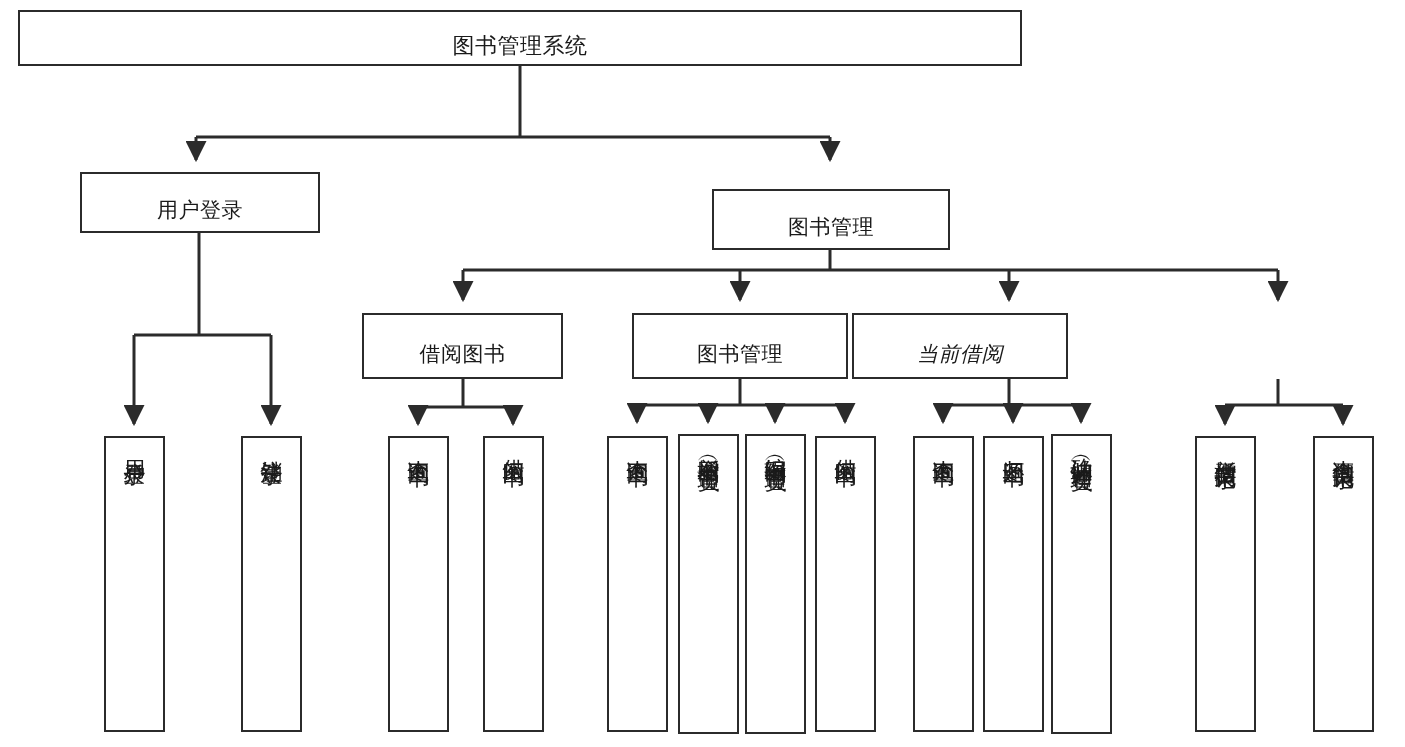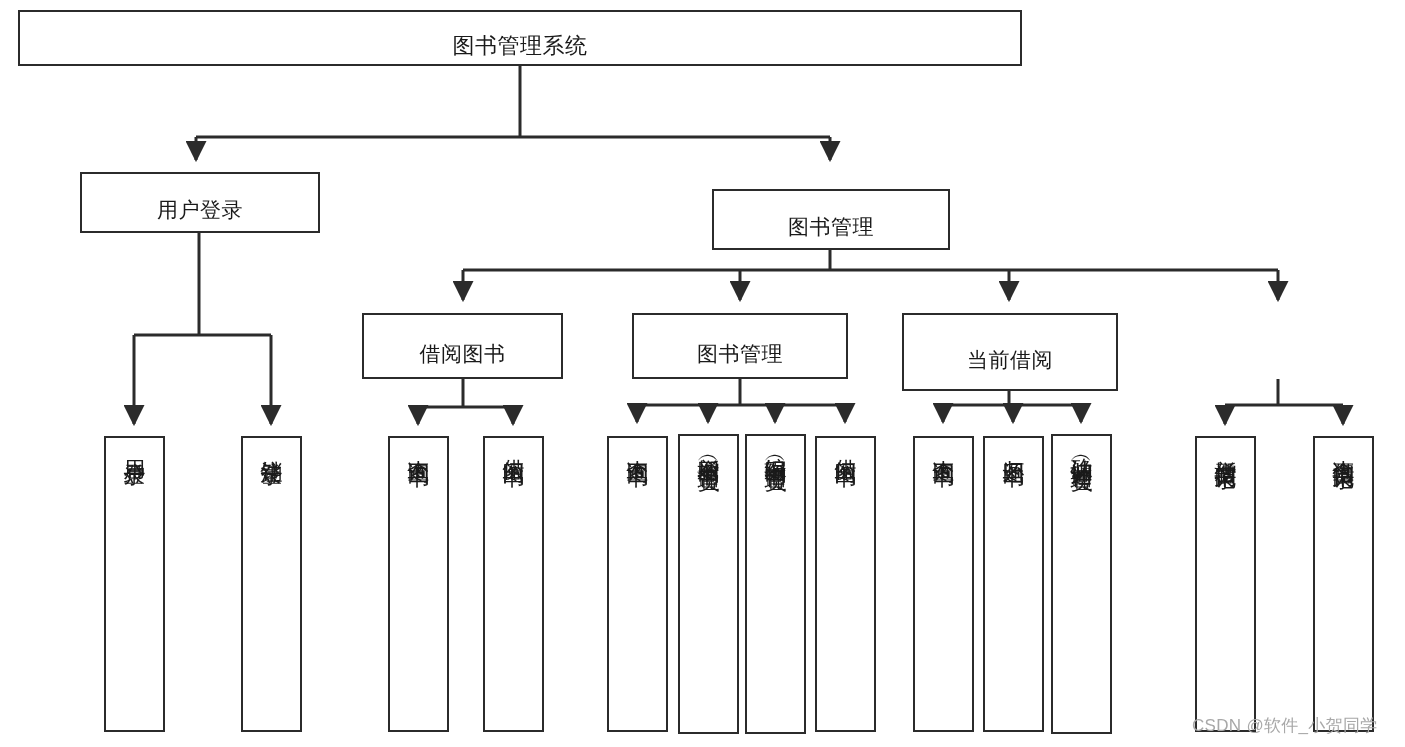--- a/index.html
+++ b/index.html
@@ -134,21 +134,21 @@
   <div class="node horizontal" style="left:712px; top:189px; width:238px; height:61px;">
     <span class="label">图书管理</span>
   </div>
 
   <div class="node horizontal" style="left:362px; top:313px; width:201px; height:66px;">
     <span class="label">借阅图书</span>
   </div>
   <div class="node horizontal" style="left:632px; top:313px; width:216px; height:66px;">
     <span class="label">图书管理</span>
   </div>
-  <div class="node horizontal" style="left:902px; top:313px; width:216px; height:78px;">
+  <div class="node horizontal" style="left:852px; top:313px; width:216px; height:66px;font-style:italic;">
     <span class="label">当前借阅</span>
   </div>
 
   <div class="node vertical" style="left:104px; top:436px; width:61px; height:296px;">
     <span class="label">用户登录</span>
   </div>
   <div class="node vertical" style="left:241px; top:436px; width:61px; height:296px;">
     <span class="label">注销登录</span>
   </div>
 
@@ -182,15 +182,14 @@
     <span class="label">确认归还（管理员）</span>
   </div>
 
   <div class="node vertical" style="left:1195px; top:436px; width:61px; height:296px;">
     <span class="label">新增借阅记录</span>
   </div>
   <div class="node vertical" style="left:1313px; top:436px; width:61px; height:296px;">
     <span class="label">查询借阅记录</span>
   </div>
 
-  <div class="watermark">CSDN @软件_小贺同学</div>
 
 </div>
 
 </body></html>

